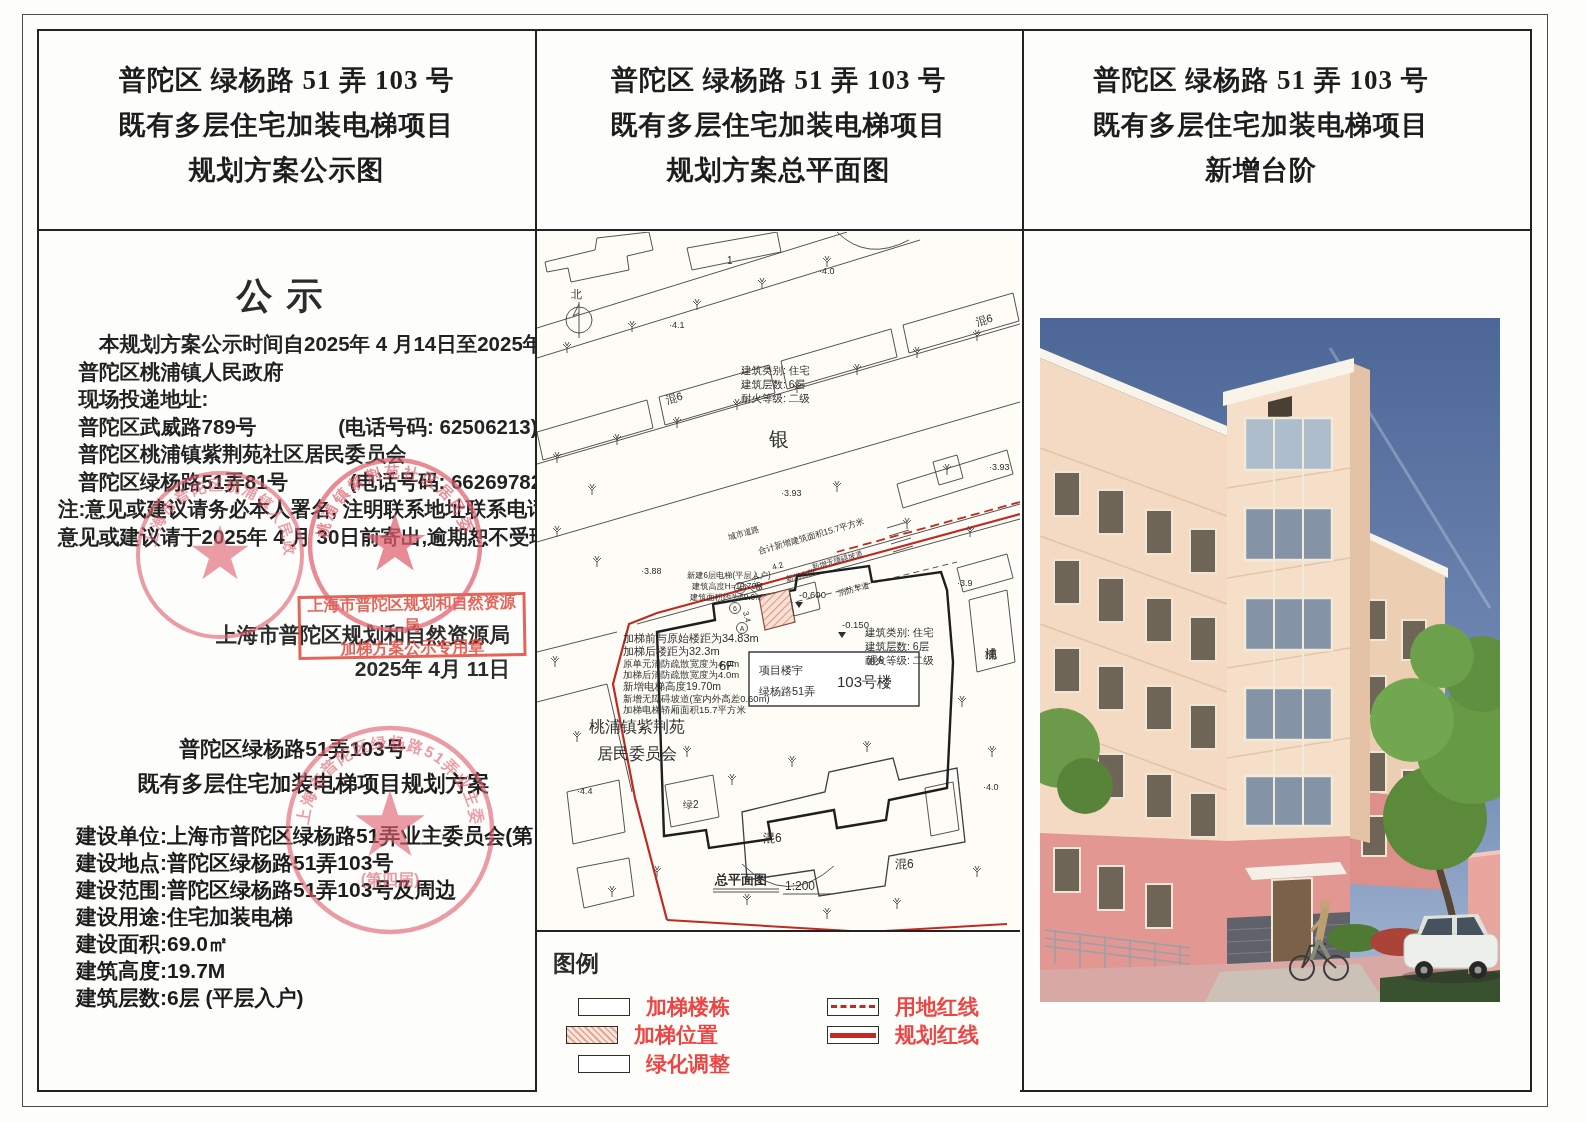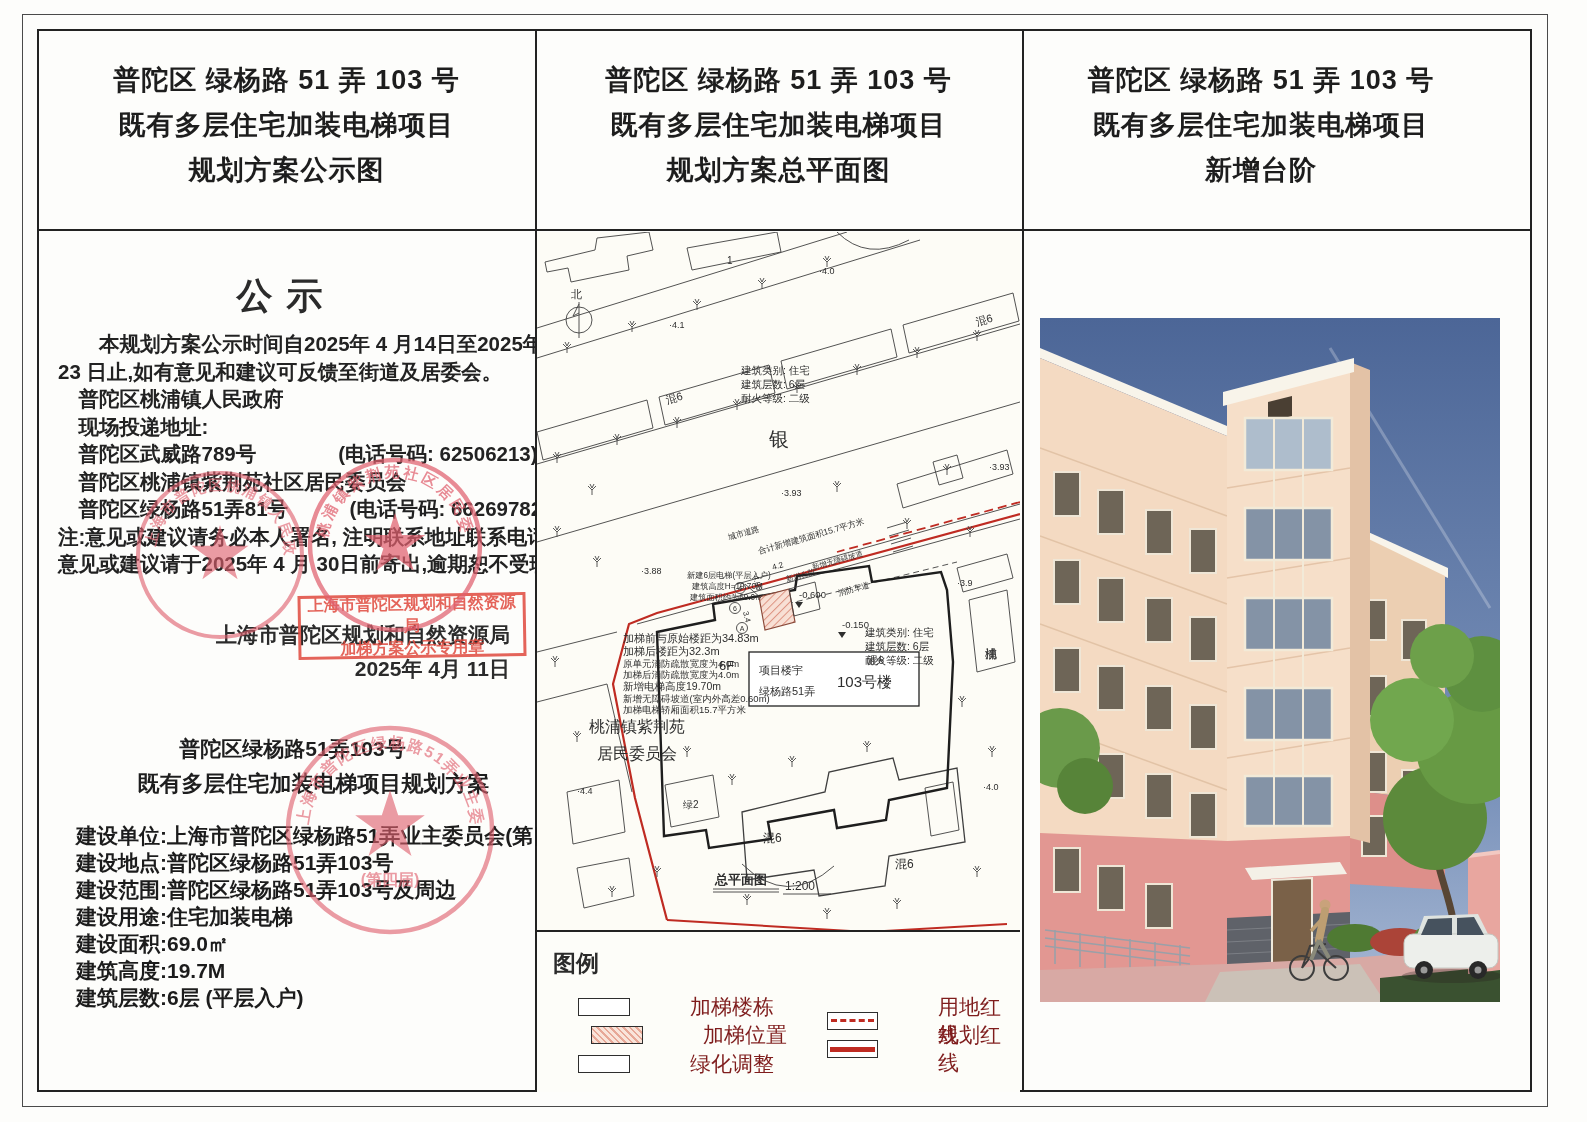--- a/index.html
+++ b/index.html
@@ -6,21 +6,21 @@
   html,body { background:#ffffff; }
   .page { position:relative; width:1587px; height:1122px; background:#fdfdfb;
           font-family:"Liberation Sans", sans-serif; color:#2b2b2b; overflow:hidden; }
   .outer-frame { position:absolute; left:22px; top:14px; width:1526px; height:1093px;
                  border:1.5px solid #4a4a4a; }
   .inner-frame { position:absolute; left:37px; top:29px; width:1495px; height:1063px;
                  border:2.5px solid #222; }
   .vdiv { position:absolute; top:30px; width:2px; height:1061px; background:#222; }
   .hdiv { position:absolute; left:38px; top:229px; width:1493px; height:2px; background:#222; }
   .title-block { position:absolute; top:58px; text-align:center; font-weight:700;
-                 font-size:27px; line-height:45px; letter-spacing:1px; color:#1d1d1d; }
+                 font-size:27px; line-height:45px; letter-spacing:1px; color:#1d1d1d;font-family:Liberation Serif, serif; }
   
   .heading-gs { position:absolute; left:38px; width:497px; top:272px; text-align:center;
                 font-size:36px; font-weight:700; letter-spacing:14px; }
   .body-text { position:absolute; left:58px; top:330px; width:462px; font-size:20.5px;
                line-height:27.5px; font-weight:600; color:#222; }
   .bl { white-space:nowrap; }
   .ind2 { text-indent:2em; } .ind1 { text-indent:1em; }
   .issuer-block { position:absolute; left:58px; top:618px; width:452px; text-align:right;
                   font-size:21px; line-height:34px; font-weight:600; }
   .office-stamp { position:absolute; left:298px; top:594px; width:228px; height:64px;
@@ -39,21 +39,21 @@
   .legend { position:absolute; left:537px; top:930px; width:483px; height:162px; border-top:2px solid #222;
             background:#fdfdf9; }
   .legend-title { position:absolute; left:16px; top:16px; font-size:23px; font-weight:700; }
   .lg-row { position:absolute; display:flex; align-items:center; gap:16px; }
   .sw { display:inline-block; width:52px; height:18px; border:1.5px solid #2e2e2e; background:#fff; position:relative; }
   .sw-hatch { background:repeating-linear-gradient(45deg,#e7a897 0 1.8px,#f9e4da 1.8px 4.6px); }
   .sw-dashed::after { content:""; position:absolute; left:3px; right:3px; top:50%; margin-top:-2px;
                       border-top:3.5px dashed #bf2b22; }
   .sw-red::after { content:""; position:absolute; left:2px; right:2px; top:50%; margin-top:-2.5px;
                    border-top:5px solid #bf2b22; }
-  .lg-label { font-size:21px; font-weight:400; color:#7f1d1d;margin-left:44px; }
+  .lg-label { font-size:21px; font-weight:700; color:#ef4444; }
   
   .photo-svg { position:absolute; left:1040px; top:318px; width:460px; height:684px; }
   
   .mt { fill:#2e2e2e; }
   .ln { stroke:#3f3f3f; stroke-width:.9; fill:none; }
   .lnb { stroke:#1e1e1e; stroke-width:2.4; fill:none; }
   .red { stroke:#bf2b22; fill:none; }
 </style>
 </head>
 <body>
@@ -78,21 +78,20 @@
   <div class="title-block" style="left:1022px;width:478px">
     <div>普陀区 绿杨路 51 弄 103 号</div>
     <div>既有多层住宅加装电梯项目</div>
     <div>新增台阶</div>
   </div>
 
   <div class="heading-gs">公示</div>
 
   <div class="body-text">
     <div class="bl ind2">本规划方案公示时间自2025年 4 月14日至2025年 4 月</div>
-    <div class="bl">23 日止,如有意见和建议可反馈至街道及居委会。</div>
     <div class="bl ind1">普陀区桃浦镇人民政府</div>
     <div class="bl ind1">现场投递地址:</div>
     <div class="bl ind1">普陀区武威路789号　　　　(电话号码: 62506213)</div>
     <div class="bl ind1">普陀区桃浦镇紫荆苑社区居民委员会</div>
     <div class="bl ind1">普陀区绿杨路51弄81号　　　(电话号码: 66269782)</div>
     <div class="bl">注:意见或建议请务必本人署名, 注明联系地址联系电话。</div>
     <div class="bl">意见或建议请于2025年 4 月 30日前寄出,逾期恕不受理。</div>
   </div>
 
   <div class="issuer-block">
@@ -326,21 +325,21 @@
         <use href="#tr" x="350" y="452"></use>
     </g>
   </svg>
 
   <div class="legend">
     <div class="legend-title">图例</div>
     <div class="lg-row" style="left:41px;top:61px">
       <span class="sw"></span>
       <span class="lg-label">加梯楼栋</span>
     </div>
-    <div class="lg-row" style="left:54px;top:89px">
+    <div class="lg-row" style="left:29px;top:89px">
       <span class="sw sw-hatch"></span>
       <span class="lg-label">加梯位置</span>
     </div>
     <div class="lg-row" style="left:41px;top:118px">
       <span class="sw"></span>
       <span class="lg-label">绿化调整</span>
     </div>
     <div class="lg-row" style="left:290px;top:61px">
       <span class="sw sw-dashed"></span>
       <span class="lg-label">用地红线</span>

